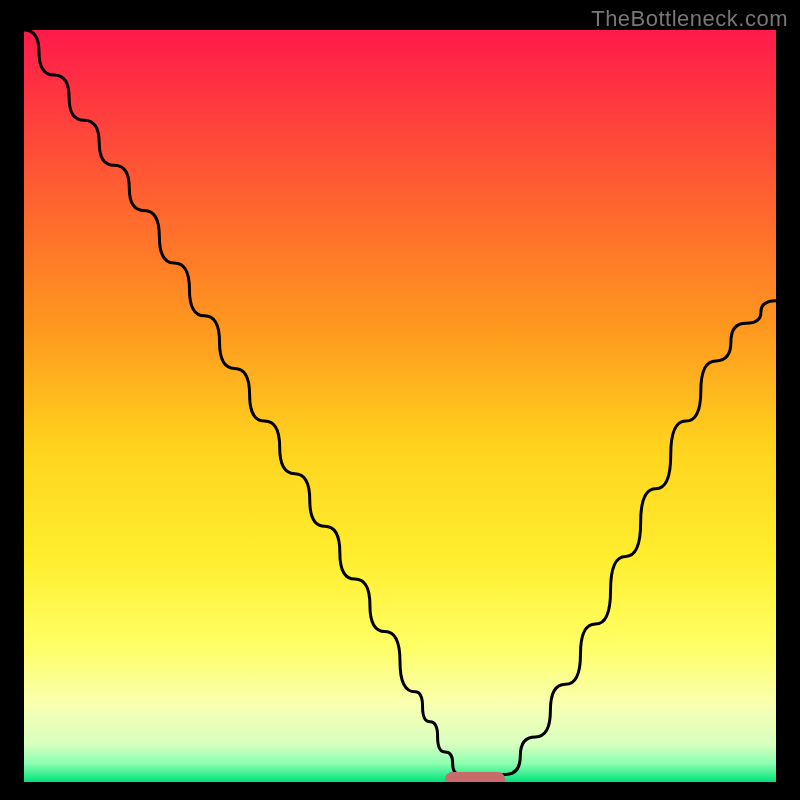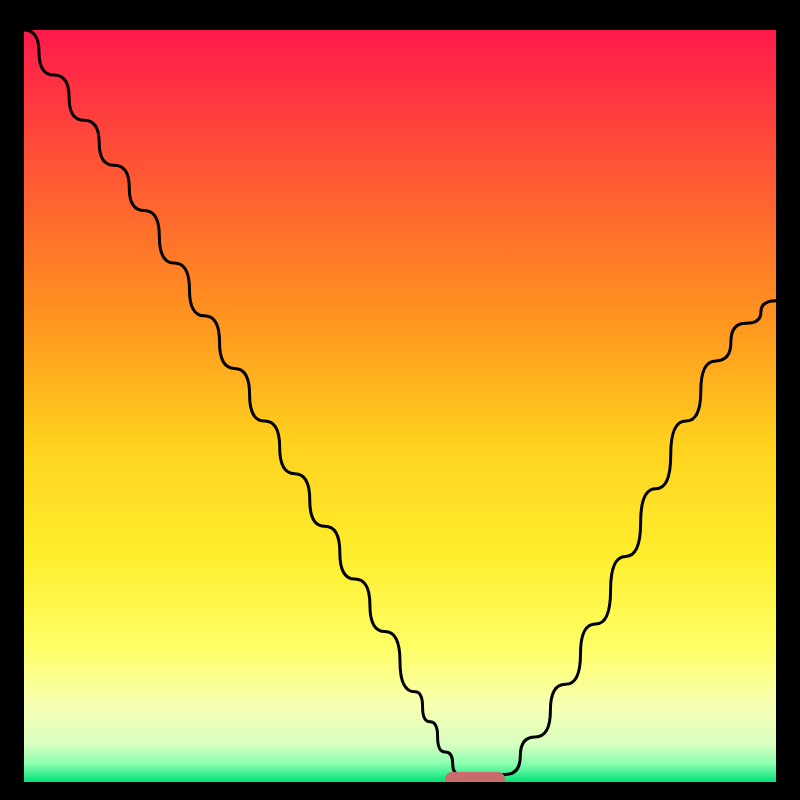--- a/index.html
+++ b/index.html
@@ -51,20 +51,21 @@
     height: 14px;
     border-radius: 7px;
     background: #c76b6b;
   }
 </style>
 </head>
 <body>
 
 <div class="frame">
 
+  <div class="watermark">TheBottleneck.com</div>
 
   <div class="plot-area">
 
     <svg class="gradient" viewBox="0 0 100 100" preserveAspectRatio="none">
       <defs>
         <linearGradient id="heat" x1="0" y1="0" x2="0" y2="1">
             <stop offset="0%" stop-color="#ff1a4b"></stop>
             <stop offset="10%" stop-color="#ff3a3f"></stop>
             <stop offset="25%" stop-color="#ff6a2d"></stop>
             <stop offset="40%" stop-color="#ff9a1e"></stop>

